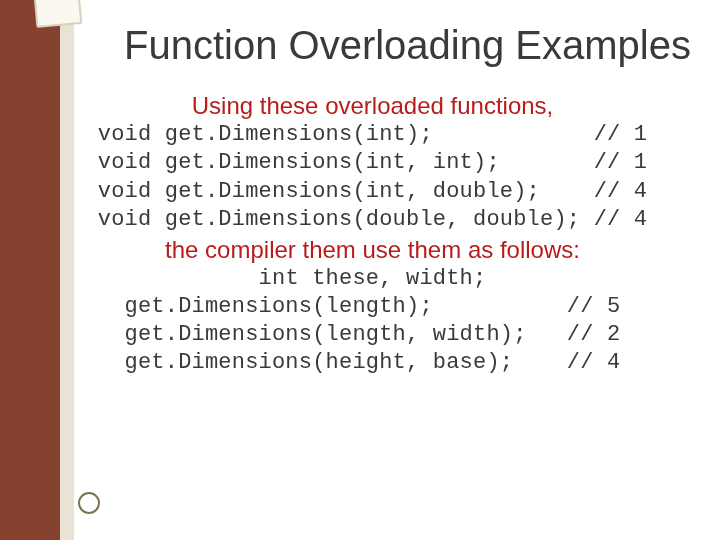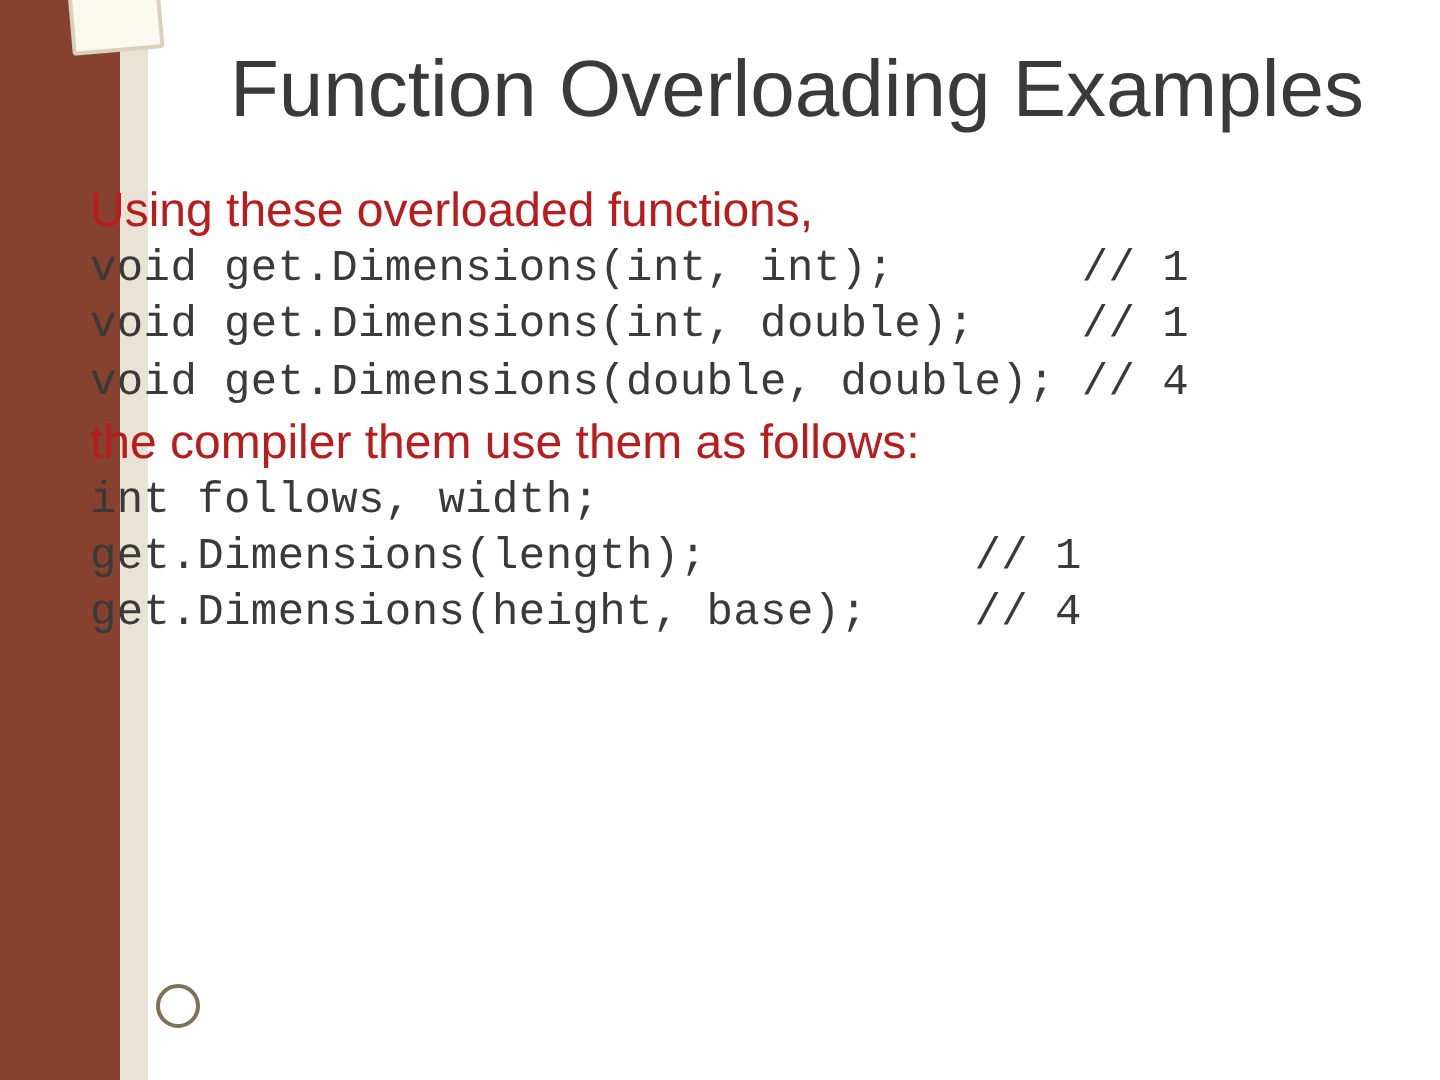--- a/index.html
+++ b/index.html
@@ -38,20 +38,21 @@
     background: #fbf8ef;
     border: 2px solid #d9d1bb;
     transform: rotate(-5deg);
     border-radius: 2px;
   }
   .content {
     position: absolute;
     left: 115px;
     top: 22px;
     right: 20px;
+    text-align: center;
   }
   .title {
     font-size: 40px;
     font-weight: 400;
     color: #3a3a3a;
     line-height: 1.15;
     margin-bottom: 22px;
   }
   .body-text {
     font-size: 24px;
@@ -83,22 +84,24 @@
 
 <div class="left-bar"></div>
 <div class="corner"></div>
 <div class="ring"></div>
 
 <div class="content">
   <h1 class="title">Function Overloading Examples</h1>
 
   <p class="body-text">Using these overloaded functions,</p>
 
+  <div class="code">void get.Dimensions(int);            // 1</div>
   <div class="code">void get.Dimensions(int, int);       // 1</div>
-  <div class="code">void get.Dimensions(int, double);    // 1</div>
+  <div class="code">void get.Dimensions(int, double);    // 4</div>
   <div class="code">void get.Dimensions(double, double); // 4</div>
 
   <p class="body-text">the compiler them use them as follows:</p>
 
-  <div class="code">int follows, width;</div>
-  <div class="code">get.Dimensions(length);          // 1</div>
+  <div class="code">int these, width;</div>
+  <div class="code">get.Dimensions(length);          // 5</div>
+  <div class="code">get.Dimensions(length, width);   // 2</div>
   <div class="code">get.Dimensions(height, base);    // 4</div>
 </div>
 
 </body></html>

